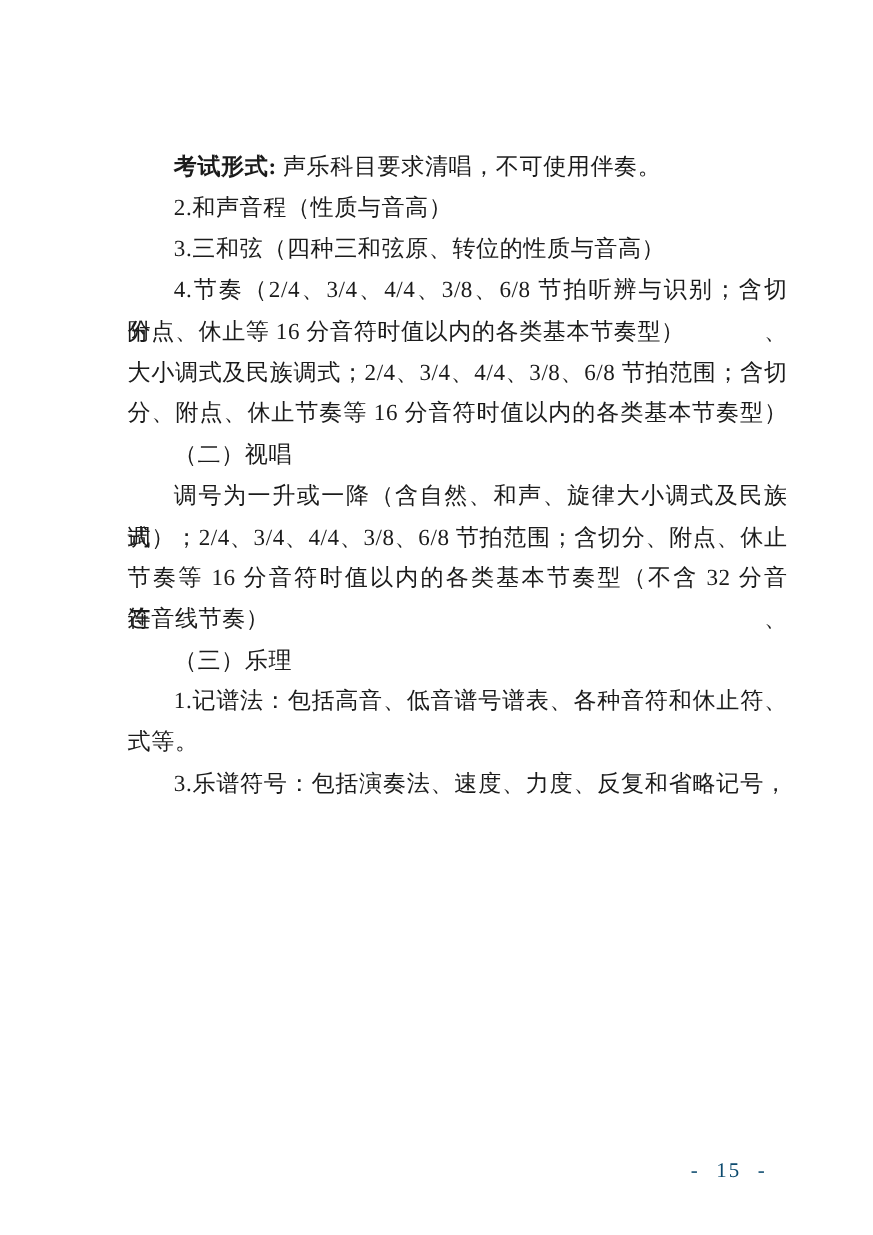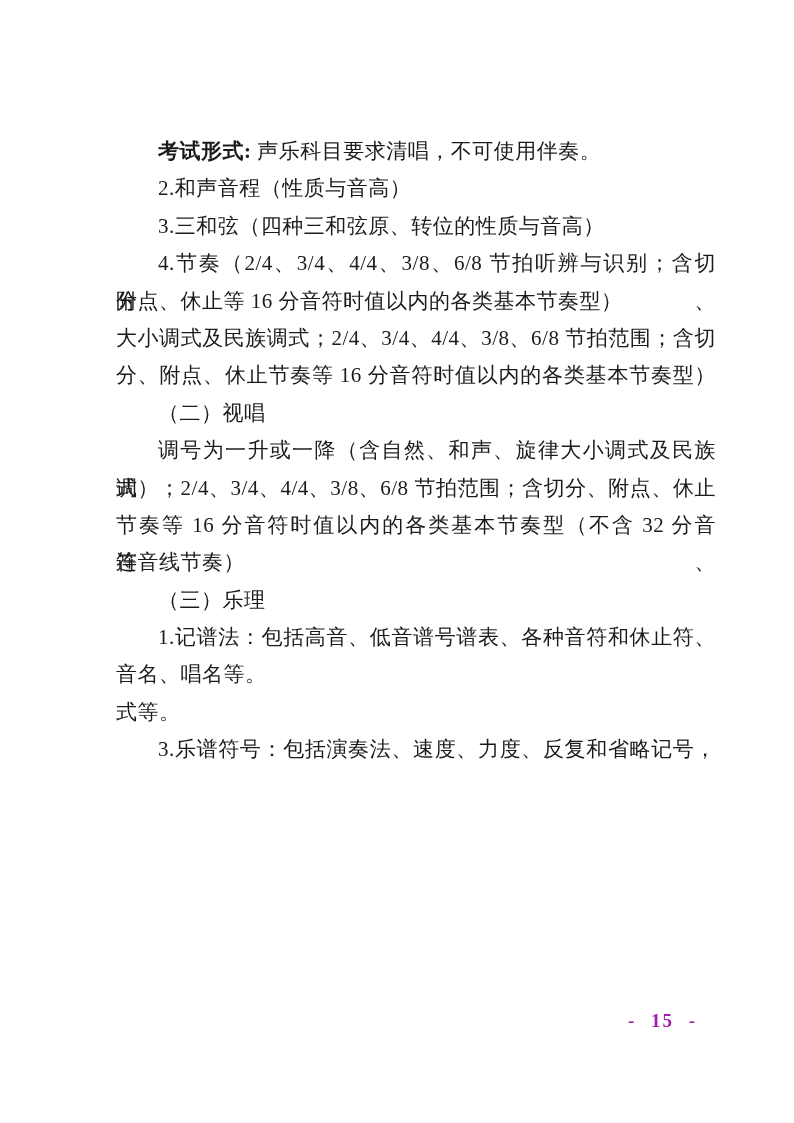--- a/index.html
+++ b/index.html
@@ -44,26 +44,25 @@
   .full {
     text-align: justify;
     text-align-last: justify;
   }
   .bold {
     font-weight: 700;
   }
   .page-number {
     position: absolute;
     left: 628px;
-    top: 1010px;
+    top: 1054px;
     font-size: 19px;
     letter-spacing: 2px;
     word-spacing: 8px;
-    color: #a21caf;
-    font-weight: bold;
+    color: #0c4a6e;
   }
 </style>
 </head>
 <body>
 
 <div class="page">
   <div class="doc-body">
 
     <div class="line indent"><span class="bold">考试形式:</span><span> 声乐科目要求清唱，不可使用伴奏。</span></div>
 
@@ -90,21 +89,20 @@
     <div class="line full">式）；2/4、3/4、4/4、3/8、6/8 节拍范围；含切分、附点、休止</div>
 
     <div class="line full">节奏等 16 分音符时值以内的各类基本节奏型（不含 32 分音符、</div>
 
     <div class="line">连音线节奏）</div>
 
     <div class="line indent">（三）乐理</div>
 
     <div class="line indent full">1.记谱法：包括高音、低音谱号谱表、各种音符和休止符、</div>
 
-    <div class="line">音名、唱名等。</div>
 
 
     <div class="line">式等。</div>
 
     <div class="line indent full">3.乐谱符号：包括演奏法、速度、力度、反复和省略记号，</div>
 
 
   </div>
 
   <div class="page-number">- 15 -</div>

